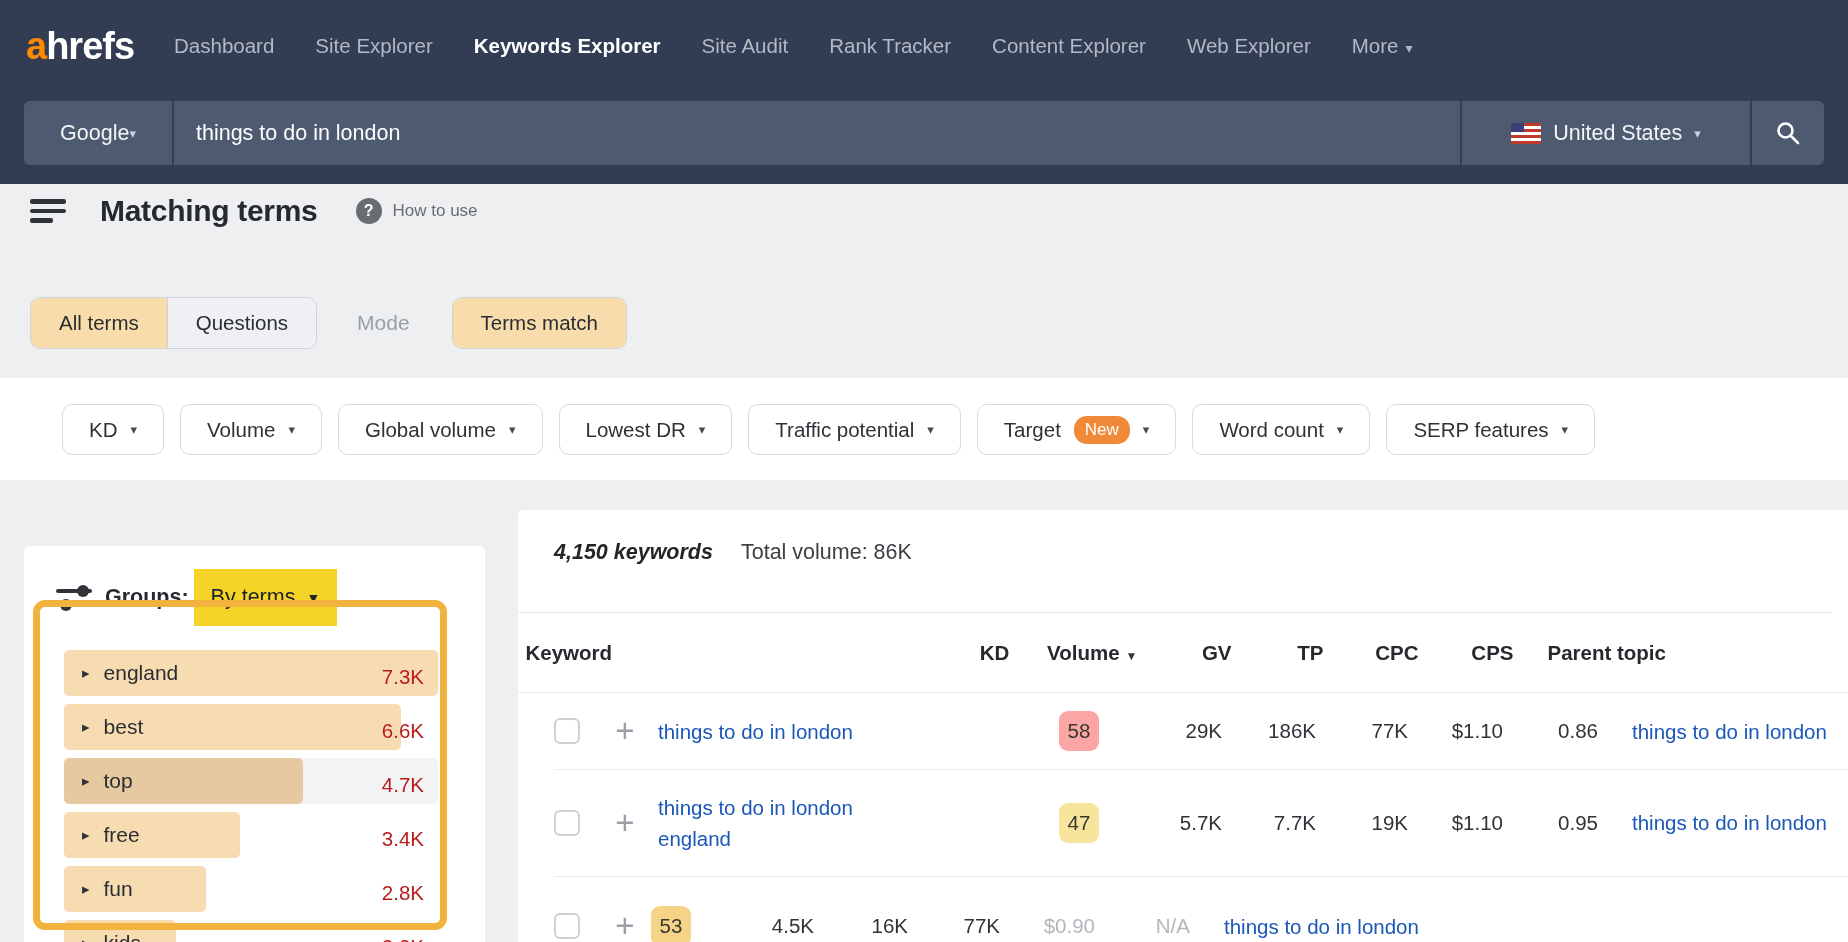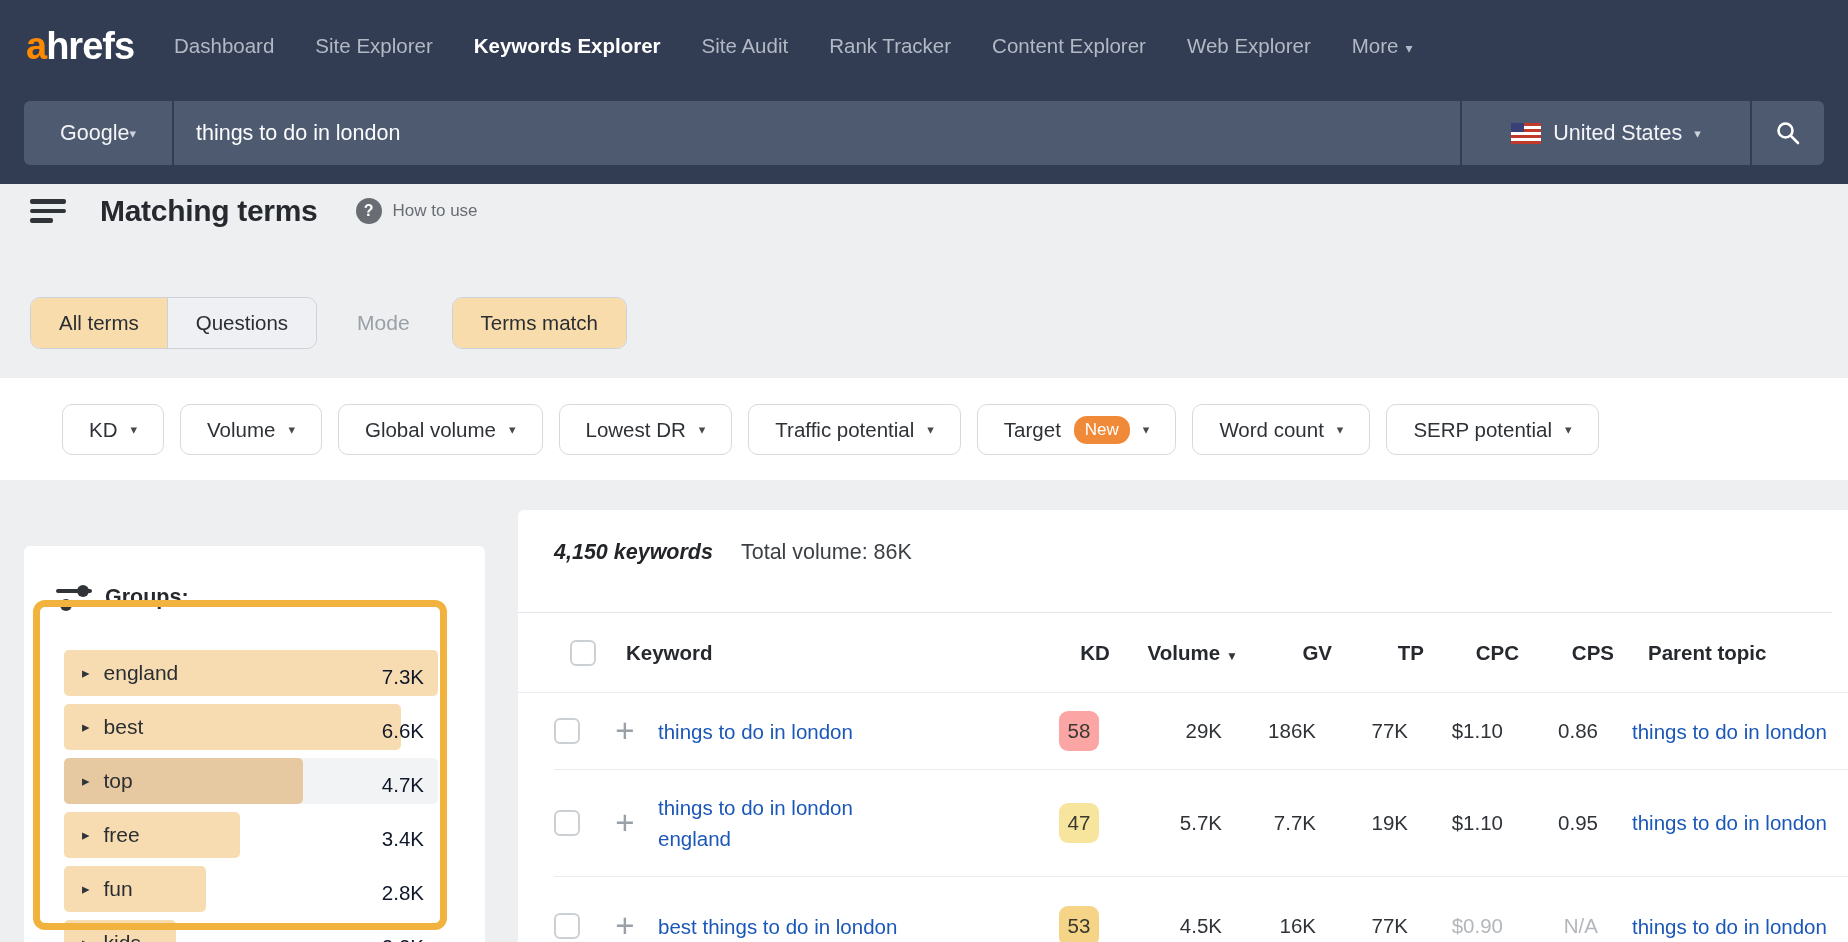--- a/index.html
+++ b/index.html
@@ -67,31 +67,31 @@
   .groups-chip .caret { font-size:14px; color:#202327; }
 
   .group-list { position:absolute; top:104px; left:40px; width:374px; }
   .grow { position:relative; height:46px; margin-bottom:8px; cursor:pointer; }
   .grow.row-bg { background:#f2f3f5; border-radius:5px; }
   .gbar { position:absolute; left:0; top:0; bottom:0; background:#f8dcb1; border-radius:5px; }
   .grow.row-bg .gbar { background:#e7c9a1; }
   .gcontent { position:relative; display:flex; align-items:center; height:100%; }
   .gcaret { margin-left:18px; font-size:15px; color:#303439; }
   .glabel { margin-left:14px; font-size:21px; color:#2a2e33; }
-  .gcount { position:absolute; right:14px; top:8px; bottom:0; display:flex; align-items:center; font-size:20.5px; color:#0f172a; }
+  .gcount { position:absolute; right:14px; top:8px; bottom:0; display:flex; align-items:center; font-size:20.5px; color:#b91c1c; }
 
   .annotation-box { position:absolute; top:600px; left:33px; width:414px; height:330px; border:7px solid #f1b33e; border-radius:12px; z-index:10; pointer-events:none; }
 
   
   .right-card { position:absolute; top:510px; left:518px; right:0; height:432px; background:#fff; border-radius:6px 0 0 0; overflow:hidden; }
   .summary { position:absolute; top:30px; left:36px; display:flex; align-items:baseline; gap:28px; }
   .kw-count { font-size:21.5px; font-weight:700; color:#222428;font-style:italic; }
   .total-vol { font-size:21.5px; color:#3c4045; }
 
-  .thead { position:absolute; top:102px; left:0; right:16px; height:80px; border-top:1px solid #e4e6e9; display:flex; align-items:center; padding-left:52px; font-size:20.5px; font-weight:700; color:#26292e; }
+  .thead { position:absolute; top:102px; left:0; right:16px; height:80px; border-top:1px solid #e4e6e9; display:flex; align-items:center; padding-left:37px; font-size:20.5px; font-weight:700; color:#26292e;justify-content:center; }
   .tbody { position:absolute; top:182px; left:0; right:0; border-top:1px solid #e9ebee; }
   .t-row { position:relative; display:flex; align-items:center; padding-left:36px; }
   .t-row.r1 { height:76px; } .t-row.r2 { height:107px; } .t-row.r3 { height:100px; }
   .t-row + .t-row::before { content:""; position:absolute; top:0; left:36px; right:0; height:1px; background:#e9ebee; }
 
   .c-check { width:26px; flex:none; }
   .checkbox { display:block; width:26px; height:26px; border:2px solid #cbd0d4; border-radius:6px; background:#fff; cursor:pointer; }
   .c-plus { width:30px; margin-left:30px; flex:none; font-size:33px; font-weight:400; color:#9aa0a7; text-align:center; line-height:26px; cursor:pointer; }
   .c-kwhead { width:438px; margin-left:30px; flex:none; }
   .c-kw { width:390px; margin-left:18px; flex:none; }
@@ -197,35 +197,39 @@
       <div class="fbtn">
           <span>Target</span>
           <span class="new-badge">New</span>
           <span class="caret">▾</span>
         </div>
       <div class="fbtn">
           <span>Word count</span>
           <span class="caret">▾</span>
         </div>
       <div class="fbtn">
-          <span>SERP potential</span>
+          <span>SERP features</span>
           <span class="caret">▾</span>
         </div>
     </div>
   </div>
 
   <div class="left-card">
     <div class="groups-head">
       <span class="sliders-icon">
           <i class="t"></i>
           <i class="b"></i>
           <s class="t"></s>
           <s class="b"></s>
         </span>
       <span class="groups-label">Groups:</span>
+      <span class="groups-chip">
+        <span>By terms</span>
+        <span class="caret">▼</span>
+      </span>
     </div>
     <div class="group-list">
       <div class="grow">
         <span class="gbar" style="width: 100%;"></span>
         <span class="gcontent">
             <span class="gcaret">▸</span>
             <span class="glabel">england</span>
           </span>
         <span class="gcount">7.3K</span>
       </div>
@@ -327,21 +331,20 @@
         <span class="c-tp num">19K</span>
         <span class="c-cpc num">$1.10</span>
         <span class="c-cps num">0.95</span>
         <span class="c-parent"><span class="kw-link" style="max-width:none">things to do in london</span></span>
       </div>
       <div class="t-row r3">
         <span class="c-check">
             <span class="checkbox"></span>
           </span>
         <span class="c-plus">+</span>
-        <span class="c-kw"><span class="kw-link">best things to do in london</span></span>
         <span class="c-kd">
             <span class="kd-badge" style="background: rgb(245, 212, 136);">53</span>
           </span>
         <span class="c-vol num">4.5K</span>
         <span class="c-gv num">16K</span>
         <span class="c-tp num">77K</span>
         <span class="c-cps num na" style="width:95px">$0.90</span>
         <span class="c-cps num na">N/A</span>
         <span class="c-parent"><span class="kw-link" style="max-width:none">things to do in london</span></span>
       </div>

